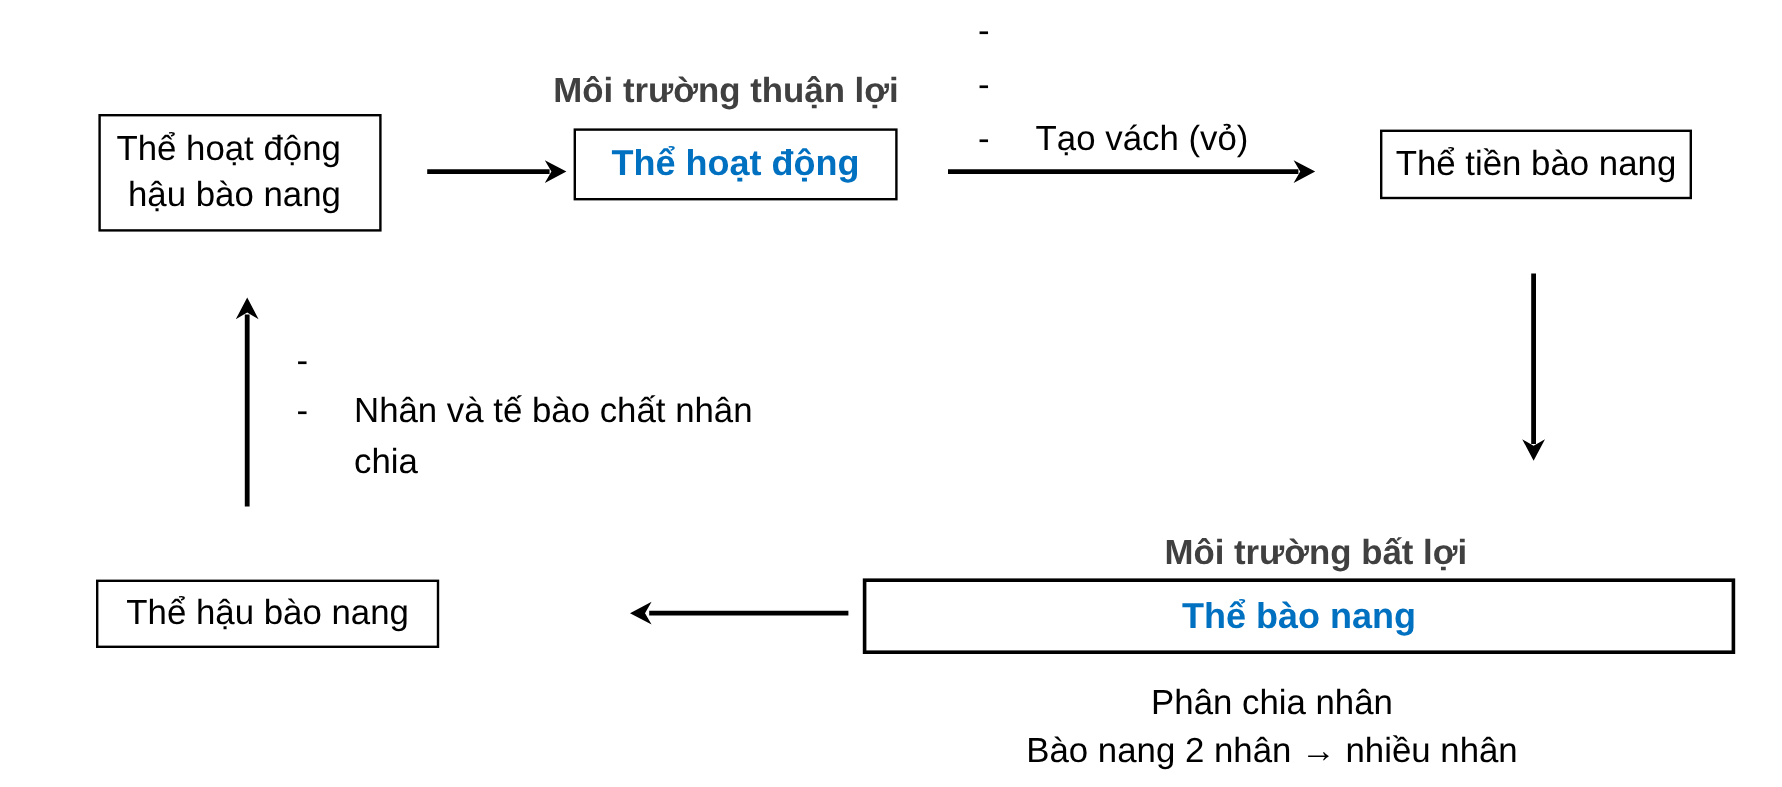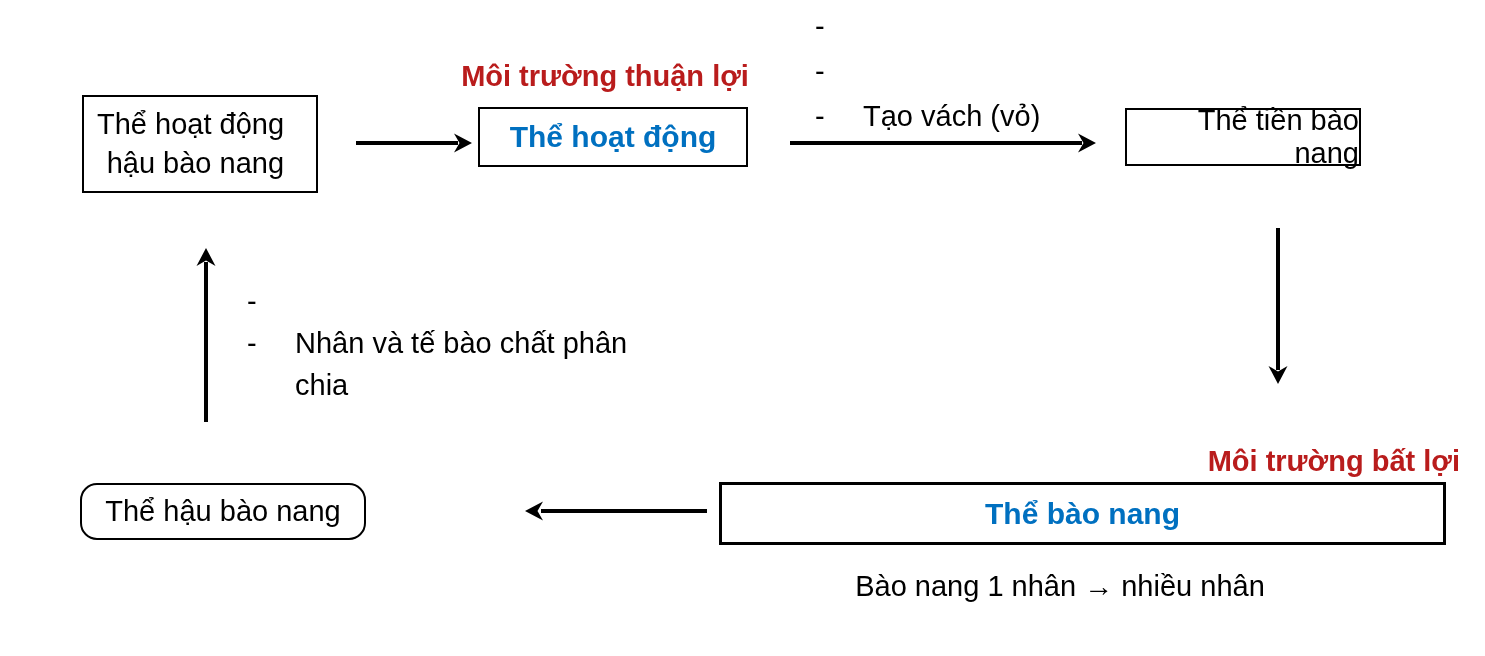--- a/index.html
+++ b/index.html
@@ -9,21 +9,21 @@
   }
   .box {
     position:absolute; border:2.5px solid #000; background:#fff;
     display:flex; align-items:center; justify-content:center;
     font-size:29px; box-sizing:border-box;text-align:right;
   }
   .box.left-align { justify-content:flex-start; padding-left:13px; }
   .pre { white-space:pre-line; line-height:1.36; }
   .blue-label { color:#0070C0; font-weight:bold; font-size:30px; }
   .red-label {
-    position:absolute; color:#b91c1c; font-weight:bold; font-size:29px;
+    position:absolute; color:#404040; font-weight:bold; font-size:29px;
     text-align:center; line-height:32px;
   }
   .bullets { position:absolute; font-size:29px; }
   .bullet-row { display:flex; align-items:flex-start; }
   .bullets-top .bullet-row { line-height:45px; }
   .bullets-left .bullet-row { line-height:42px; }
   .dash { width:48px; flex:0 0 48px; }
   .bullets-left .bullet-text { width:360px; }
   .notes {
     position:absolute; left:810px; top:566px; width:500px;
@@ -63,56 +63,57 @@
       <span class="dash">-</span>
       <span class="bullet-text">Tạo vách (vỏ)</span>
     </div>
   </div>
 
   <svg class="arrow" style="left:786px; top:128px;" width="312" height="30">
     <line x1="4" y1="15" x2="296" y2="15" stroke="#000" stroke-width="4"></line>
     <path d="M310,15 L292,5.5 L297.5,15 L292,24.5 Z" fill="#000"></path>
   </svg>
 
-  <div class="box" style="left:1125px; top:108px; width:236px; height:58px;">
+  <div class="box" style="left:1150px; top:108px; width:260px; height:58px;">
     <span>Thể tiền bào nang</span>
   </div>
 
   <svg class="arrow" style="left:1263px; top:226px;" width="30" height="160">
     <line x1="15" y1="2" x2="15" y2="144" stroke="#000" stroke-width="4"></line>
     <path d="M15,158 L5.5,140 L15,145.5 L24.5,140 Z" fill="#000"></path>
   </svg>
 
-  <div class="red-label" style="left:733px; top:445px; width:727px;text-align:right;">Môi trường bất lợi</div>
+  <div class="red-label" style="left:733px; top:445px; width:727px;">Môi trường bất lợi</div>
 
   <div class="box" style="left:719px; top:482px; width:727px; height:63px; border-width:3px;">
     <span class="blue-label">Thể bào nang</span>
   </div>
 
   <div class="notes">
-    <div>Bào nang 1 nhân → nhiều nhân</div>
+    <div>Phân chia nhân</div>
+    <div>Bào nang 2 nhân → nhiều nhân</div>
   </div>
 
   <svg class="arrow" style="left:523px; top:496px;" width="188" height="30">
     <line x1="184" y1="15" x2="18" y2="15" stroke="#000" stroke-width="4"></line>
     <path d="M2,15 L20,5.5 L14.5,15 L20,24.5 Z" fill="#000"></path>
   </svg>
 
-  <div class="box" style="left:80px; top:483px; width:286px; height:57px;border-radius:17px;">
+  <div class="box" style="left:80px; top:483px; width:286px; height:57px;">
     <span>Thể hậu bào nang</span>
   </div>
 
   <svg class="arrow" style="left:191px; top:246px;" width="30" height="178">
     <line x1="15" y1="176" x2="15" y2="16" stroke="#000" stroke-width="4"></line>
     <path d="M15,2 L5.5,20 L15,14.5 L24.5,20 Z" fill="#000"></path>
   </svg>
 
   <div class="bullets bullets-left" style="left:247px; top:280px;">
     <div class="bullet-row">
       <span class="dash">-</span>
     </div>
     <div class="bullet-row">
       <span class="dash">-</span>
-      <span class="bullet-text">Nhân và tế bào chất phân chia</span>
+      <span class="bullet-text">Nhân và tế bào chất nhân chia</span>
     </div>
   </div>
 
 </div>
 
 </body></html>

